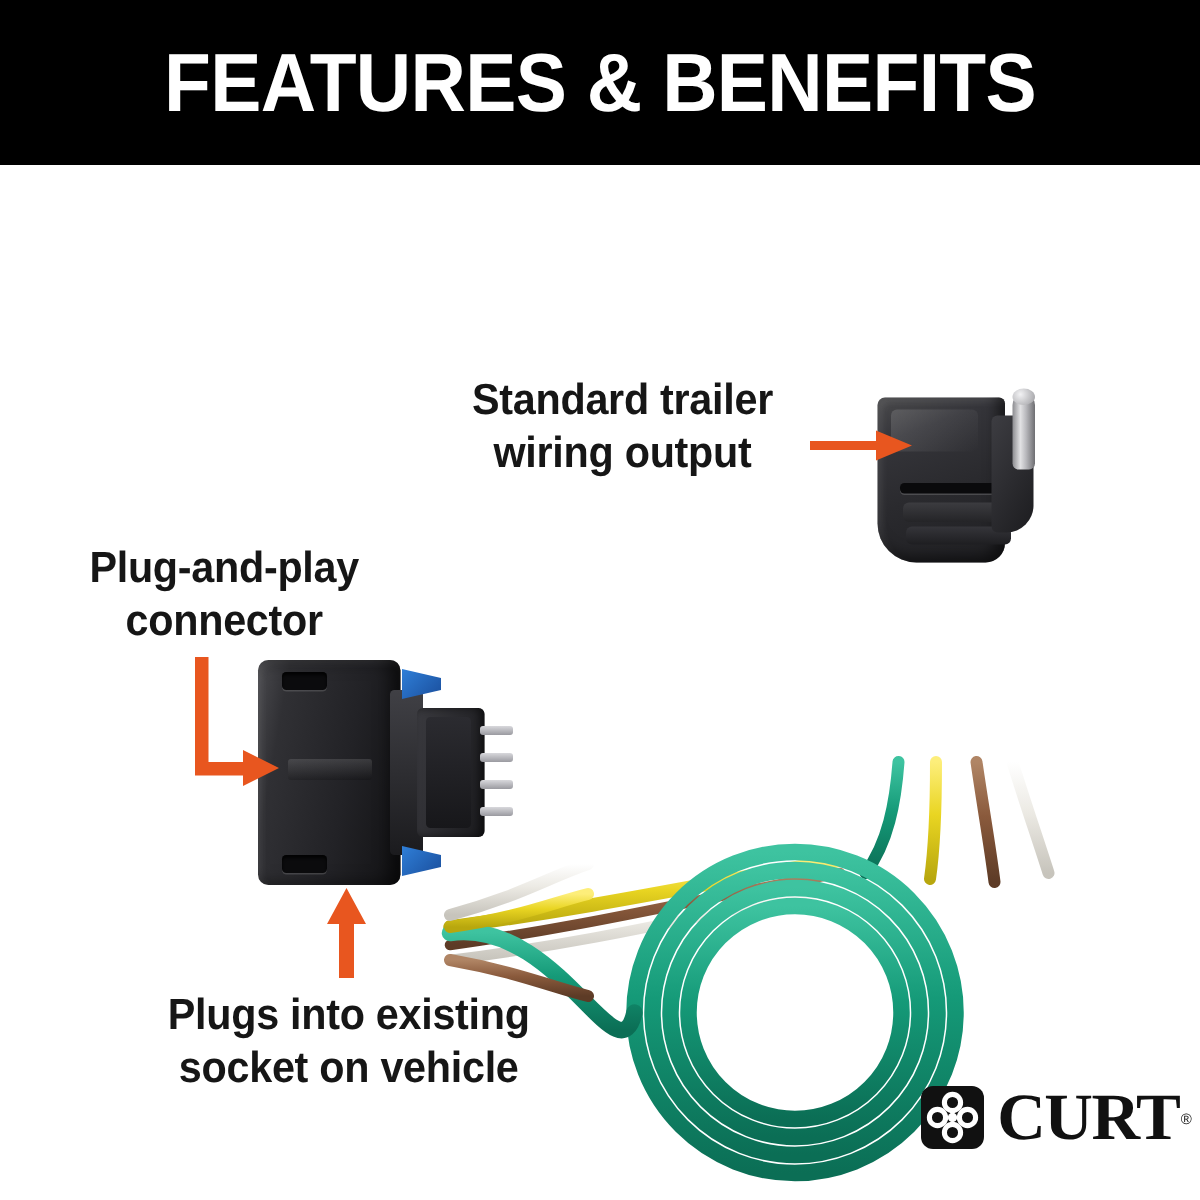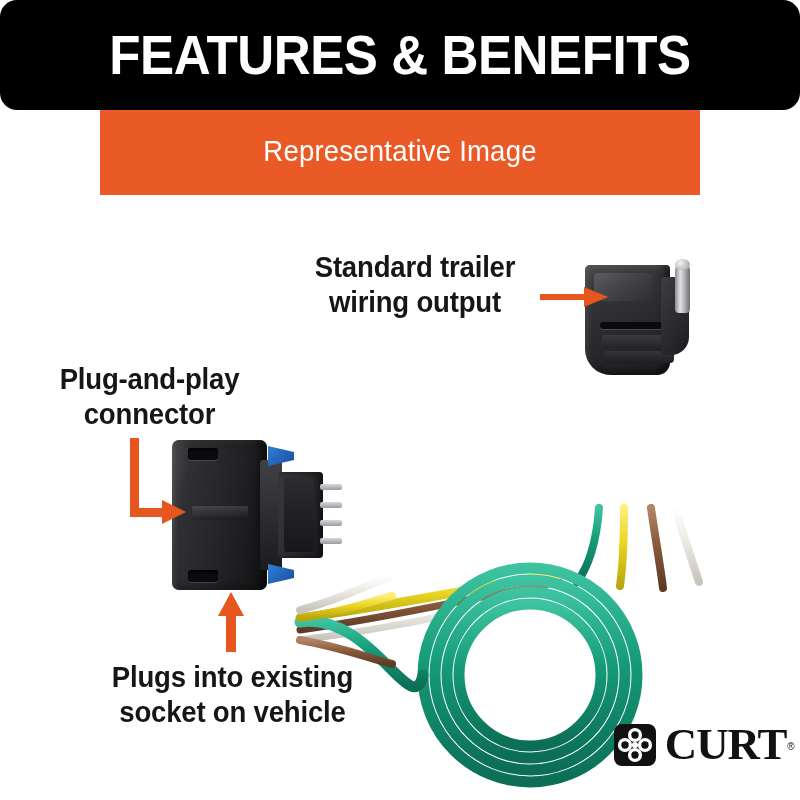--- a/index.html
+++ b/index.html
@@ -20,21 +20,20 @@
   }
 
   
   .header-bar {
     position: absolute;
     left: 0;
     top: 0;
     width: 800px;
     height: 110px;
     background: #000000;
-    border-radius: 17px;
   }
   .header-title {
     position: absolute;
     left: 0;
     top: 26px;
     width: 800px;
     text-align: center;
     color: #ffffff;
     font-family: "Liberation Sans Narrow", "Liberation Sans", sans-serif;
     font-weight: bold;
@@ -209,23 +208,20 @@
 </style>
 </head>
 <body>
 
 <div id="page">
 
   <div class="header-bar">
     <div class="header-title">FEATURES &amp; BENEFITS</div>
   </div>
 
-  <div class="subheader-bar">
-    <div class="subheader-title">Representative Image</div>
-  </div>
 
   <div class="photo">
 
     <svg class="wires" viewBox="0 0 800 540" width="800" height="540">
       <defs>
         <linearGradient id="gGreen" x1="0" y1="0" x2="0" y2="1">
           <stop offset="0%" stop-color="#3ec3a0"></stop>
           <stop offset="45%" stop-color="#159a78"></stop>
           <stop offset="100%" stop-color="#0b6e55"></stop>
         </linearGradient>

